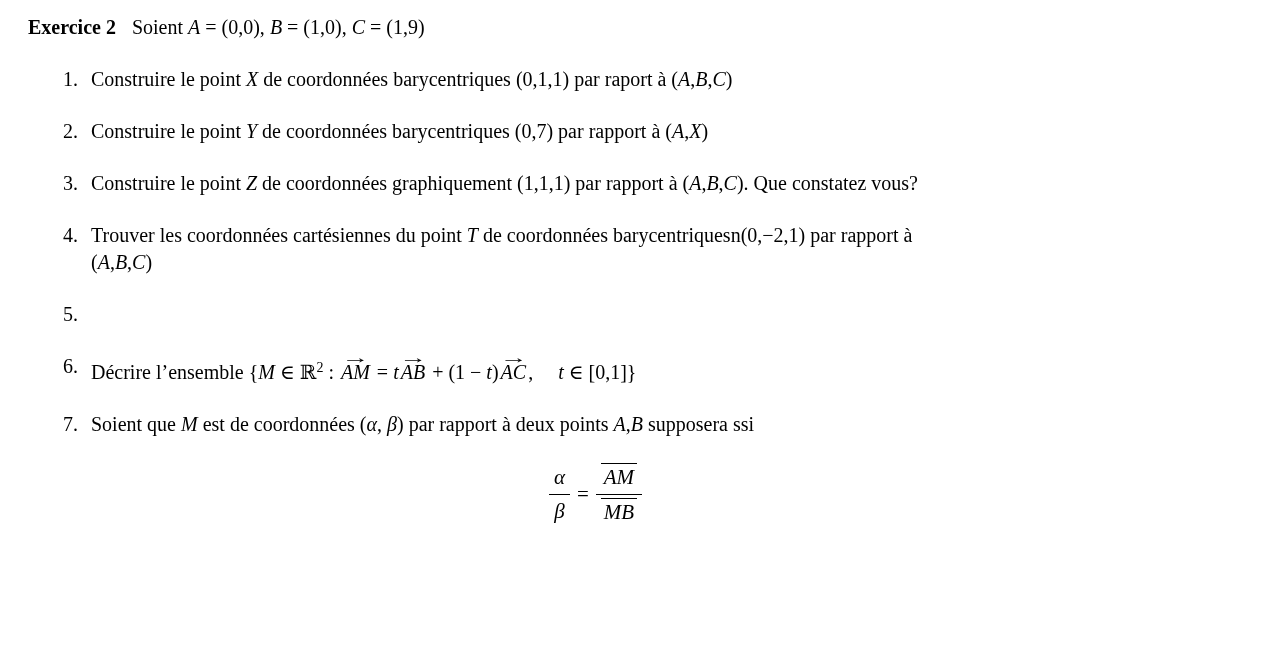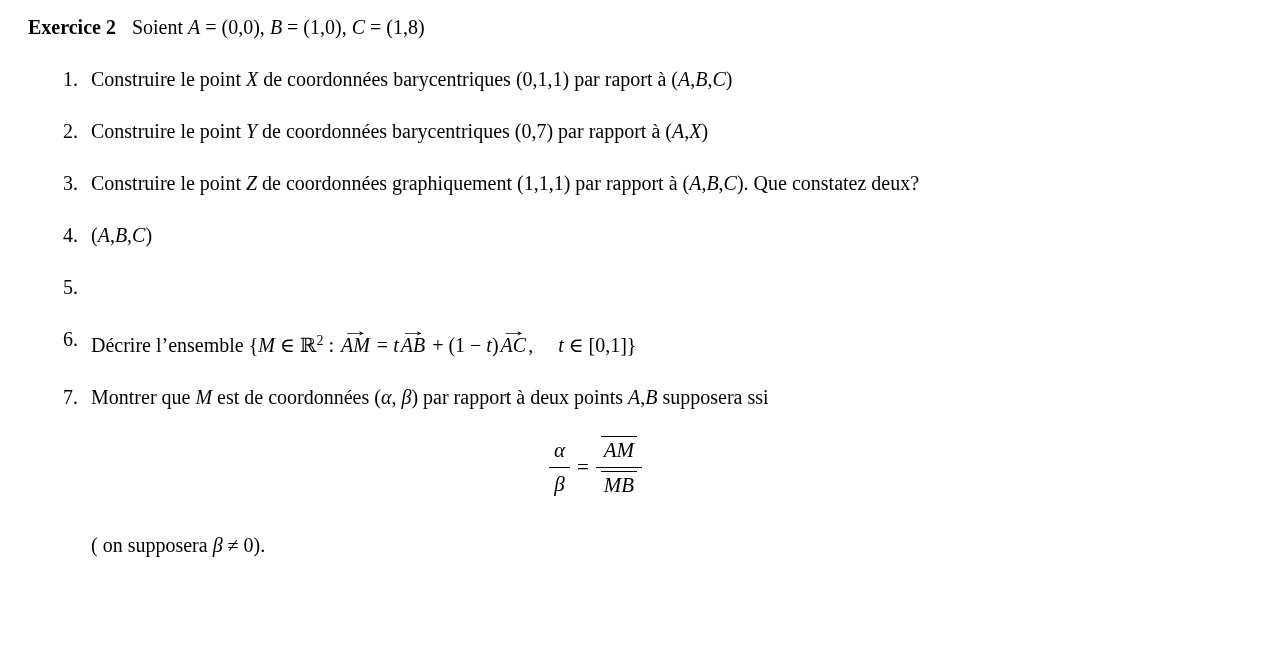--- a/index.html
+++ b/index.html
@@ -64,72 +64,72 @@
   }
   .frac { display: inline-block; text-align: center; vertical-align: middle; }
   .frac .num { display: block; padding: 0 5px 3px 5px; border-bottom: 1.5px solid currentColor; }
   .frac .den { display: block; padding: 3px 5px 0 5px; }
   .footnote { margin: 0 0 0 63px; white-space: nowrap; }
 </style>
 </head>
 <body>
 
 <div class="page">
-  <p class="heading"><span class="heading-label">Exercice 2</span><span><span>Soient </span><span class="s-i">A</span><span> = (0,0), </span><span class="s-i">B</span><span> = (1,0), </span><span class="s-i">C</span><span> = (1,8)</span></span></p>
+  <p class="heading"><span class="heading-label">Exercice 2</span><span><span>Soient </span><span class="s-i">A</span><span> = (0,0), </span><span class="s-i">B</span><span> = (1,0), </span><span class="s-i">C</span><span> = (1,9)</span></span></p>
 
   <div class="items" id="items">
       <div class="item">
         <span class="item-number">1.</span>
         <div class="item-body">
           <div class="item-line"><span>Construire le point </span><span class="s-i">X</span><span> de coordonnées barycentriques (0,1,1) par raport à (</span><span class="s-i">A</span><span>,</span><span class="s-i">B</span><span>,</span><span class="s-i">C</span><span>)</span></div>
         </div>
       </div>
       <div class="item">
         <span class="item-number">2.</span>
         <div class="item-body">
           <div class="item-line"><span>Construire le point </span><span class="s-i">Y</span><span> de coordonnées barycentriques (0,7) par rapport à (</span><span class="s-i">A</span><span>,</span><span class="s-i">X</span><span>)</span></div>
         </div>
       </div>
       <div class="item">
         <span class="item-number">3.</span>
         <div class="item-body">
-          <div class="item-line"><span>Construire le point </span><span class="s-i">Z</span><span> de coordonnées graphiquement (1,1,1) par rapport à (</span><span class="s-i">A</span><span>,</span><span class="s-i">B</span><span>,</span><span class="s-i">C</span><span>). Que constatez deux?</span></div>
+          <div class="item-line"><span>Construire le point </span><span class="s-i">Z</span><span> de coordonnées graphiquement (1,1,1) par rapport à (</span><span class="s-i">A</span><span>,</span><span class="s-i">B</span><span>,</span><span class="s-i">C</span><span>). Que constatez vous?</span></div>
         </div>
       </div>
       <div class="item">
         <span class="item-number">4.</span>
         <div class="item-body">
+          <div class="item-line"><span>Trouver les coordonnées cartésiennes du point </span><span class="s-i">T</span><span> de coordonnées barycentriquesn(0,−2,1) par rapport à</span></div>
           <div class="item-line"><span>(</span><span class="s-i">A</span><span>,</span><span class="s-i">B</span><span>,</span><span class="s-i">C</span><span>)</span></div>
         </div>
       </div>
       <div class="item">
         <span class="item-number">5.</span>
         <div class="item-body">
         </div>
       </div>
       <div class="item">
         <span class="item-number">6.</span>
         <div class="item-body">
           <div class="item-line"><span>Décrire l’ensemble {</span><span class="s-i">M</span><span> ∈ ℝ</span><span class="s-sup">2</span><span> : </span><span class="s-vec">AM</span><span> = </span><span class="s-i">t</span><span class="s-vec">AB</span><span> + (1 − </span><span class="s-i">t</span><span>)</span><span class="s-vec">AC</span><span>,  </span><span class="s-i">t</span><span> ∈ [0,1]}</span></div>
         </div>
       </div>
       <div class="item">
         <span class="item-number">7.</span>
         <div class="item-body">
-          <div class="item-line"><span>Montrer que </span><span class="s-i">M</span><span> est de coordonnées (</span><span class="s-i">α</span><span>, </span><span class="s-i">β</span><span>) par rapport à deux points </span><span class="s-i">A</span><span>,</span><span class="s-i">B</span><span> supposera ssi</span></div>
+          <div class="item-line"><span>Soient que </span><span class="s-i">M</span><span> est de coordonnées (</span><span class="s-i">α</span><span>, </span><span class="s-i">β</span><span>) par rapport à deux points </span><span class="s-i">A</span><span>,</span><span class="s-i">B</span><span> supposera ssi</span></div>
         </div>
       </div>
     </div>
 
   <div class="equation">
       <span class="frac">
         <span class="num"><span class="s-i">α</span></span>
         <span class="den"><span class="s-i">β</span></span>
       </span>
       <span>=</span>
       <span class="frac">
         <span class="num"><span class="s-bar">AM</span></span>
         <span class="den"><span class="s-bar">MB</span></span>
       </span>
     </div>
 
-  <p class="footnote"><span>( on supposera </span><span class="s-i">β</span><span> ≠ 0).</span></p>
 </div>
 
 </body></html>

